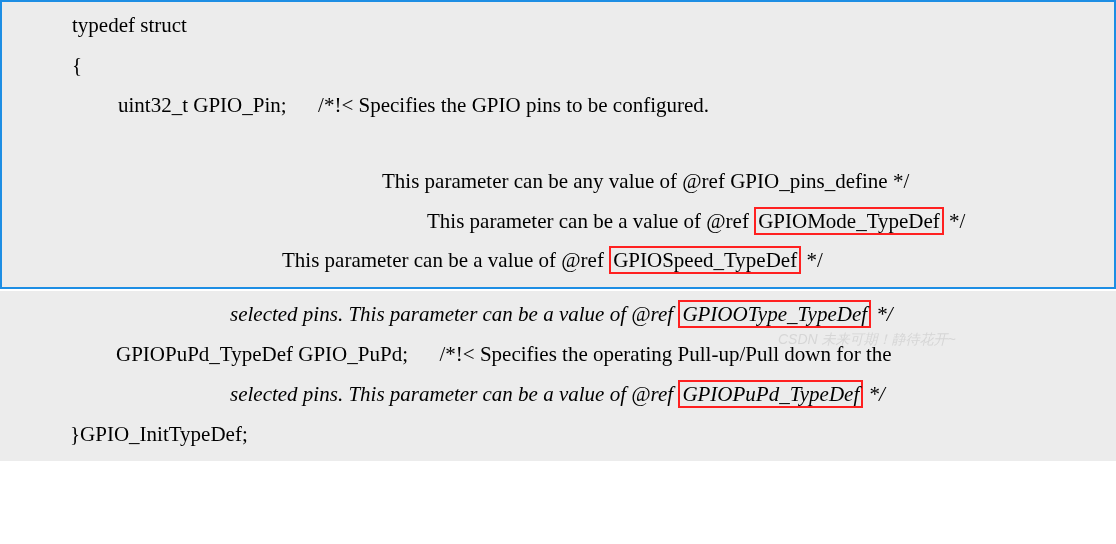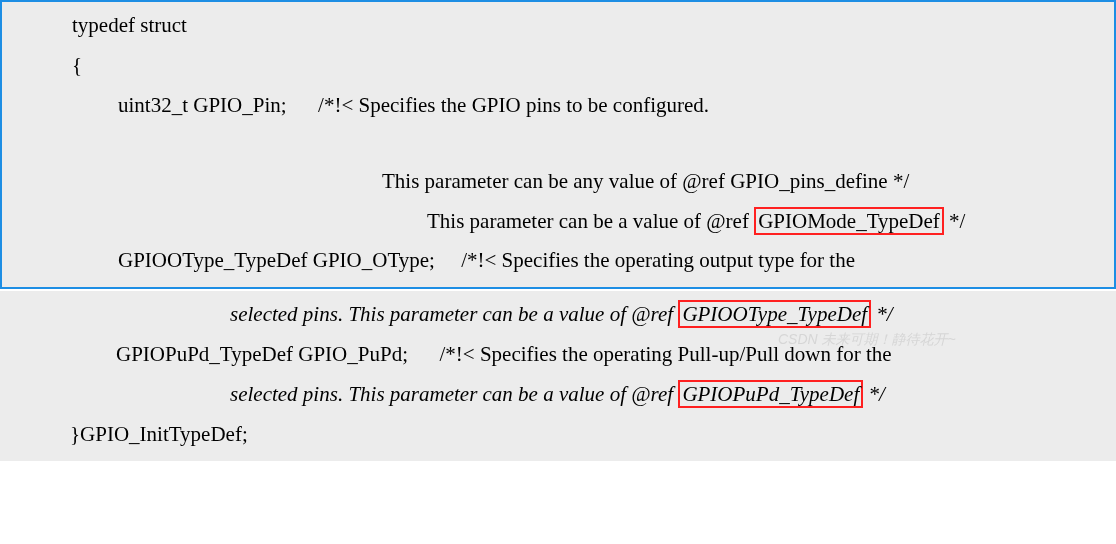--- a/index.html
+++ b/index.html
@@ -49,22 +49,22 @@
 
   <div class="box box-top">
     <div class="code-line">typedef struct</div>
     <div class="code-line">{</div>
 
     <div class="code-line indent-1">uint32_t GPIO_Pin;      /*!&lt; Specifies the GPIO pins to be configured.</div>
     <div class="code-line indent-comment">This parameter can be any value of @ref GPIO_pins_define */</div>
 
     <div class="code-line indent-comment-2"><span>This parameter can be a value of @ref </span><span class="red-box">GPIOMode_TypeDef</span><span> */</span></div>
 
+    <div class="code-line indent-comment-3"><span>This parameter can be a value of @ref </span><span class="red-box">GPIOSpeed_TypeDef</span><span> */</span></div>
 
-    <div class="code-line indent-1">GPIOOType_TypeDef GPIO_OType;     /*!&lt; Specifies the operating output type for the</div>
   </div>
 
   <div class="box">
     <div class="code-line indent-comment-4"><span>selected pins. This parameter can be a value of @ref </span><span class="red-box">GPIOOType_TypeDef</span><span> */</span></div>
 
     <div class="code-line indent-1">GPIOPuPd_TypeDef GPIO_PuPd;      /*!&lt; Specifies the operating Pull-up/Pull down for the</div>
     <div class="code-line indent-comment-4"><span>selected pins. This parameter can be a value of @ref </span><span class="red-box">GPIOPuPd_TypeDef</span><span> */</span></div>
 
     <div class="code-line">}GPIO_InitTypeDef;</div>
   </div>

